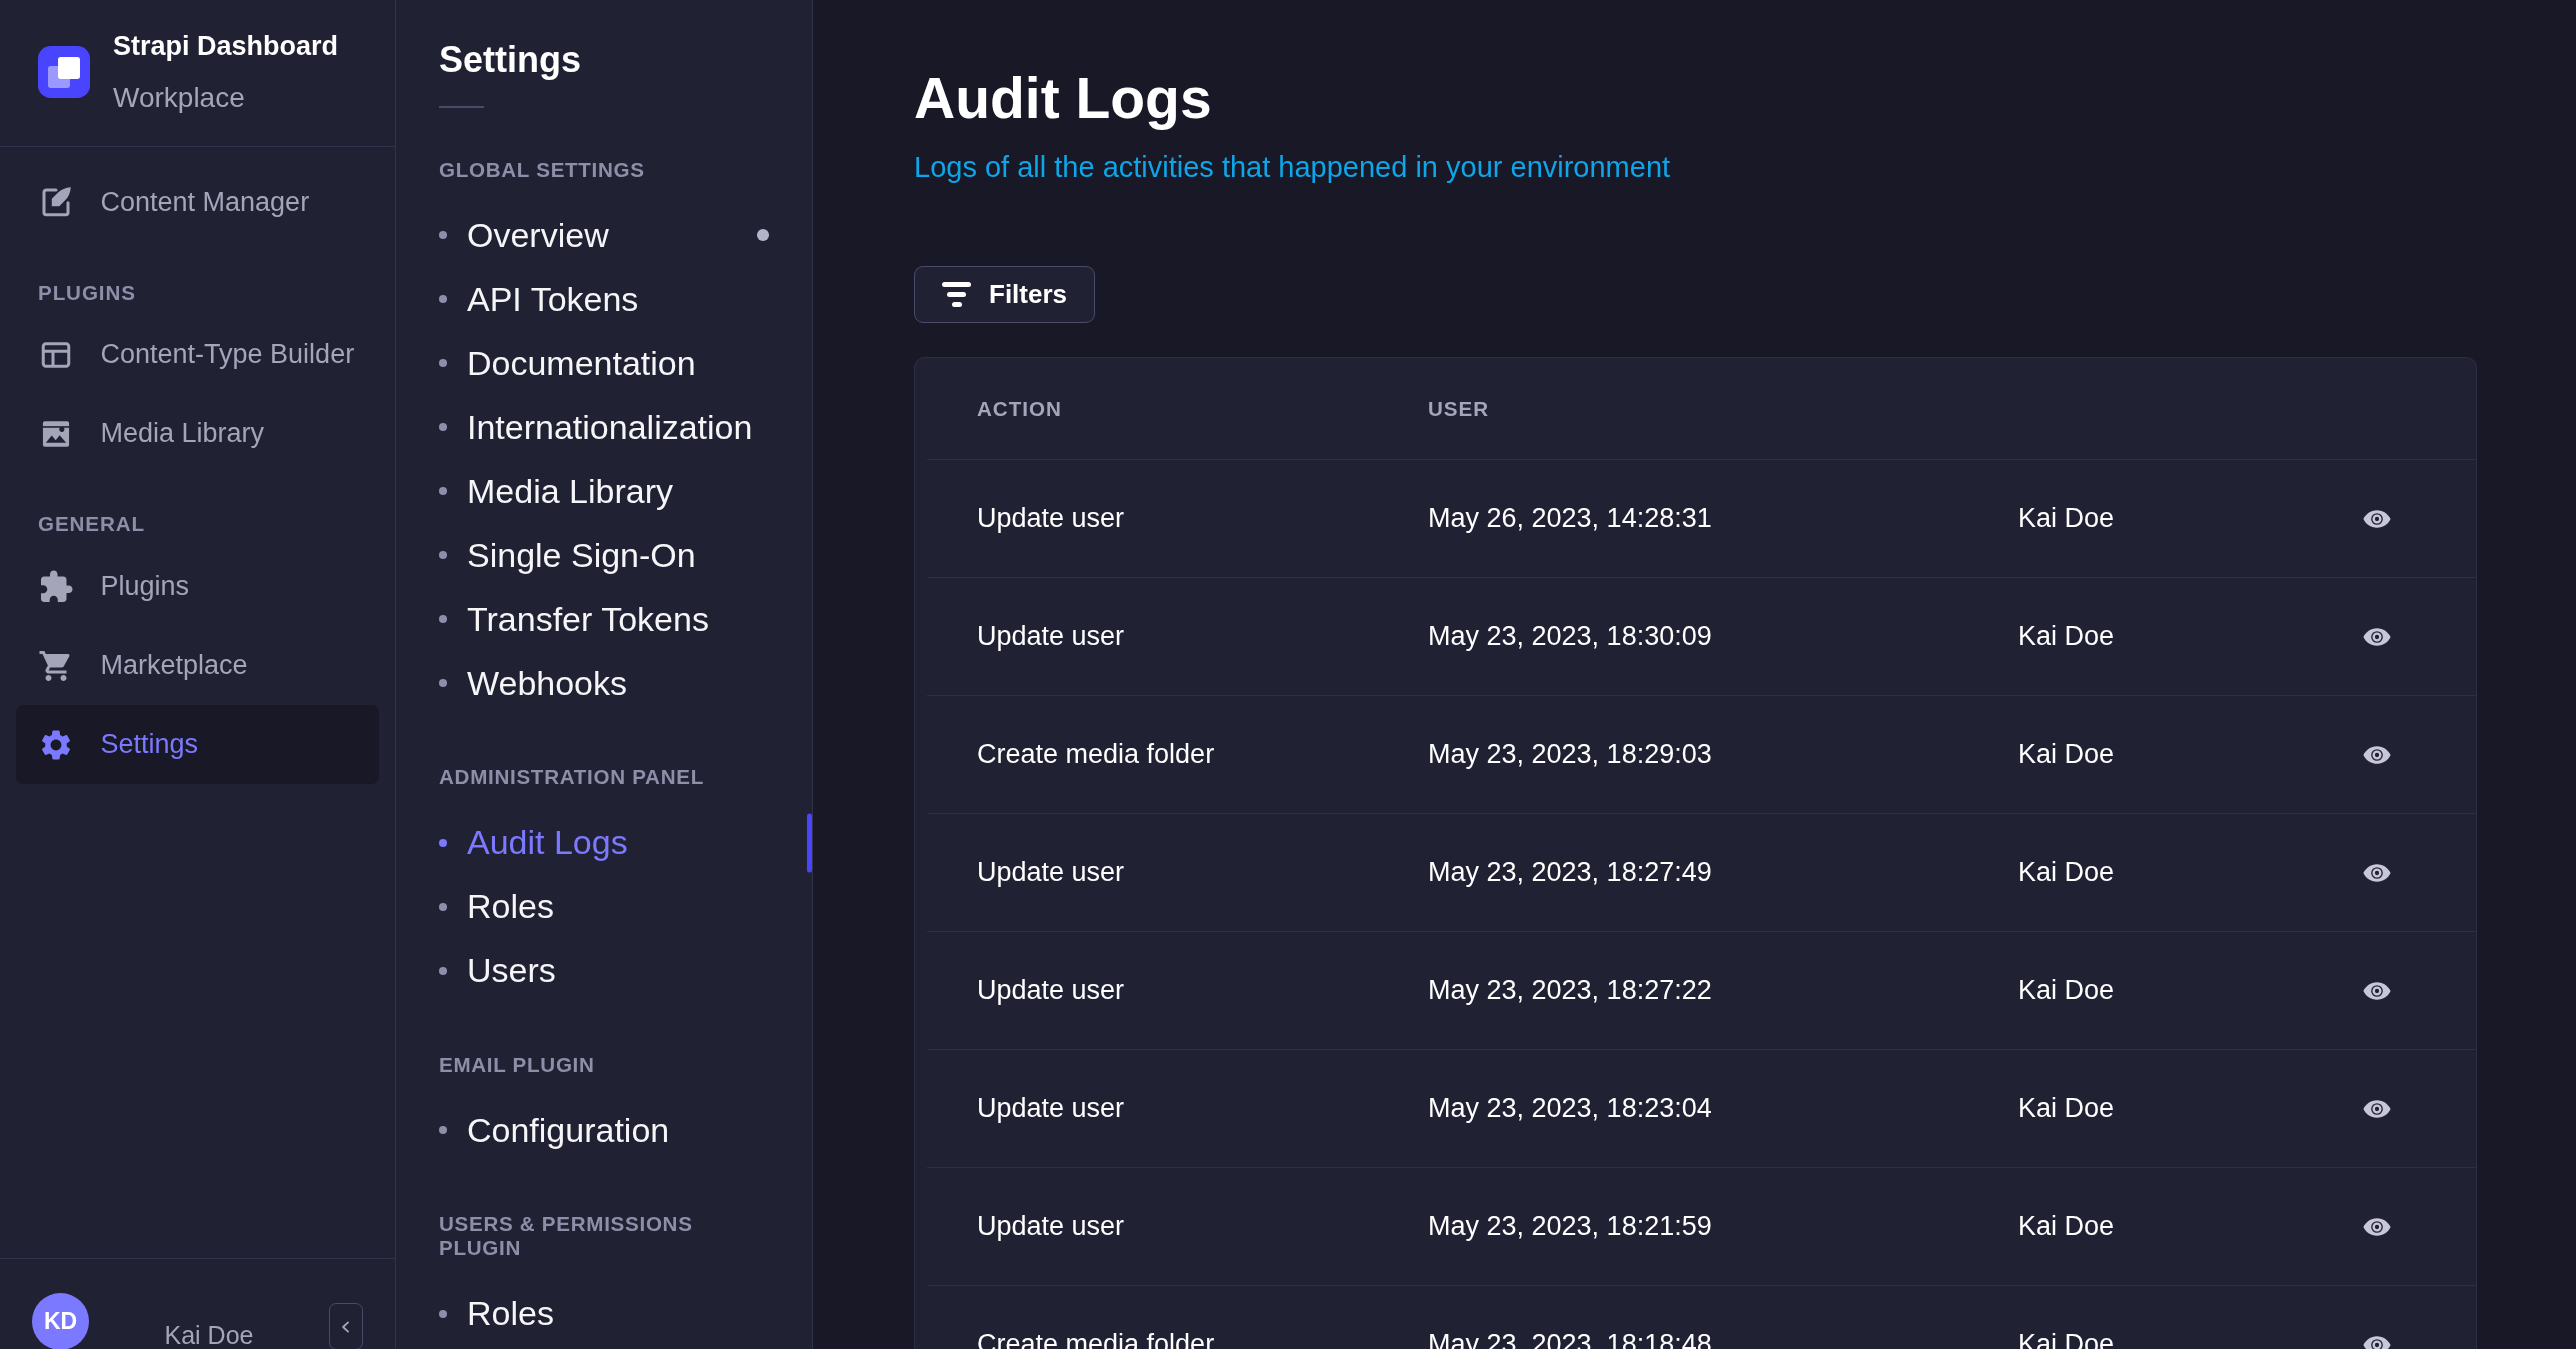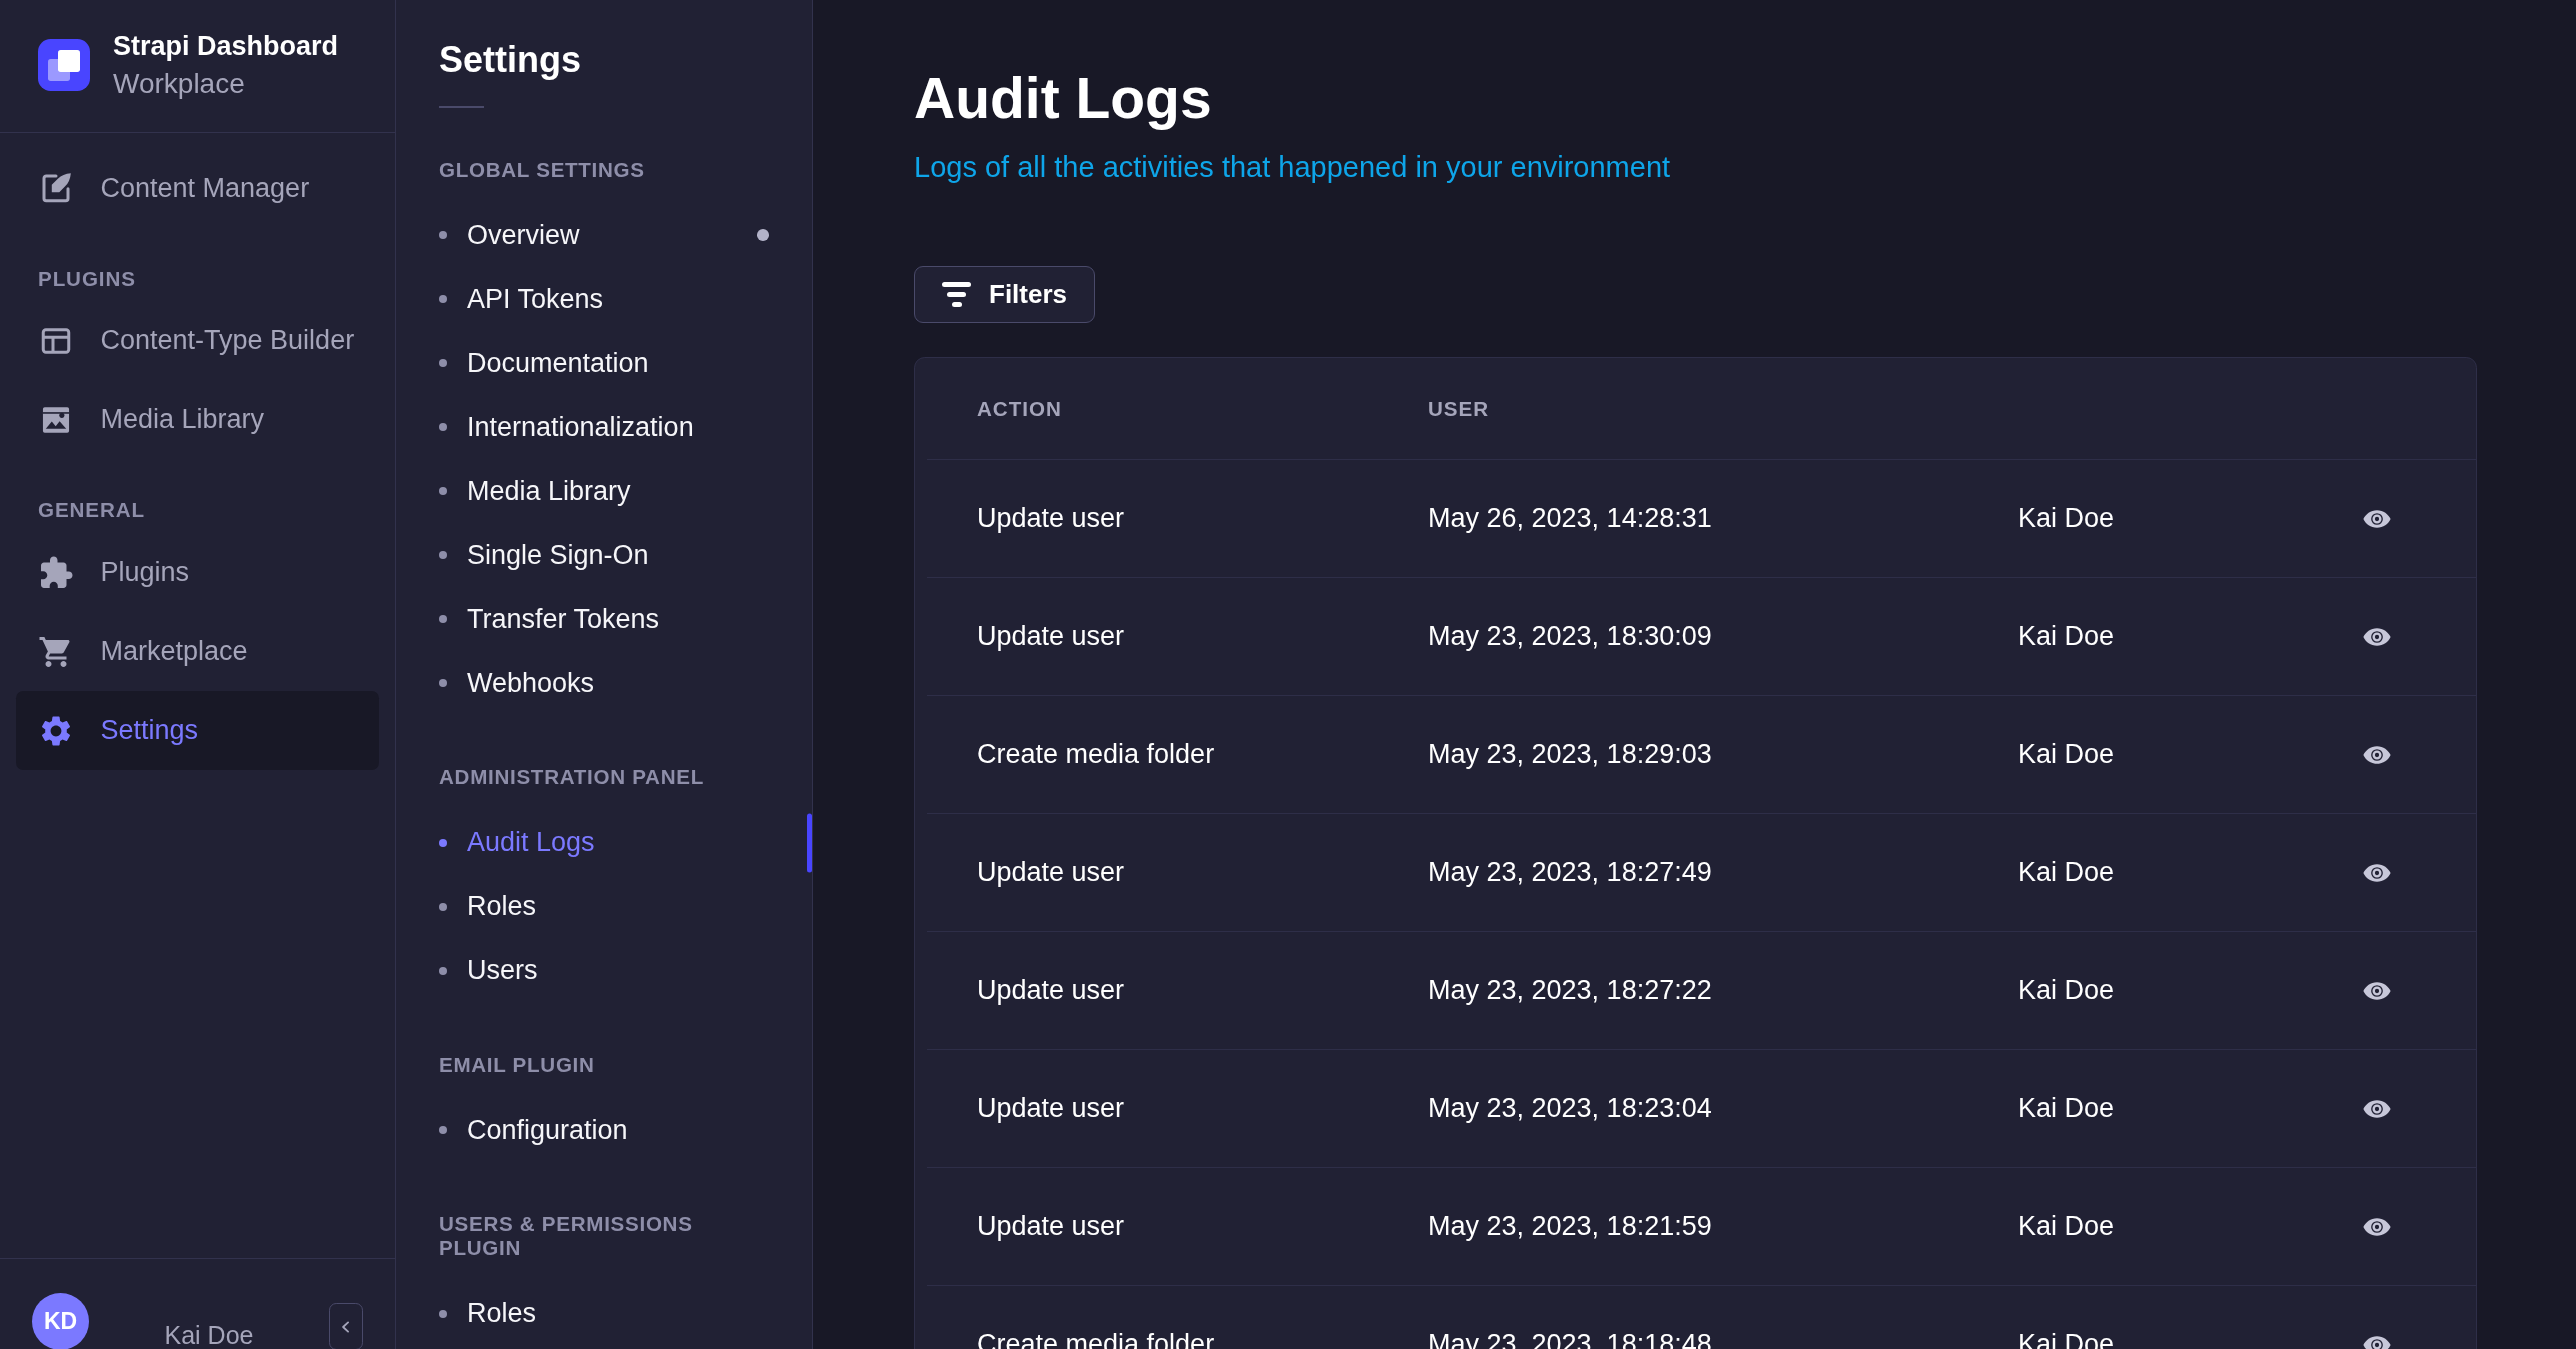--- a/index.html
+++ b/index.html
@@ -21,21 +21,21 @@
     display:flex; align-items:center; gap:23px;
     padding:30.5px 27px 32px 38px;
     border-bottom:0.9px solid #32324d;
   }
   .logo {
     width:52px; height:52px; border-radius:12.6px; background:#4945ff;
     position:relative; flex:none;
   }
   .logo .sq1 { position:absolute; left:20px; top:10.8px; width:22.4px; height:22.4px; background:#ffffff; border-radius:2.7px; }
   .logo .sq2 { position:absolute; left:10px; top:20px; width:22.4px; height:22.4px; background:rgba(255,255,255,0.45); border-radius:2.7px; }
-  .brand-text { display:flex; flex-direction:column; gap:6px; }
+  .brand-text { display:flex; flex-direction:column; gap:20px; }
   .brand-title { font-size:27px; font-weight:700; color:#ffffff; }
   .brand-sub { font-size:28px; color:#a5a5ba; }
 
   .nav { flex:1; padding-top:16px; }
   .nav-item {
     display:flex; align-items:center; gap:27px;
     height:79px; margin:0 16px; padding:0 21.5px;
     border-radius:7.2px; color:#a5a5ba; cursor:pointer;
   }
   .nav-item .nicon { width:36px; height:36px; flex:none; display:flex; align-items:center; justify-content:center; }
@@ -76,21 +76,21 @@
   .settings-divider { width:45px; height:1.8px; background:#4a4a6a; margin:25px 0 0 43px; }
   .sub-section-label {
     margin:50px 43px 0 43px;
     font-size:20.6px; font-weight:700; letter-spacing:0.7px; color:#8e8ea9;
   }
   .sub-list { list-style:none; margin-top:21.5px; }
   .sub-item {
     position:relative;
     display:flex; align-items:center; gap:20px;
     height:64px; padding:0 43px;
-    font-size:27px; color:#f6f6f9; cursor:pointer;
+    font-size:34px; color:#f6f6f9; cursor:pointer;
   }
   .bullet { width:8px; height:8px; border-radius:50%; background:#8e8ea9; flex:none; }
   .sub-item.active { color:#7b79ff; }
   .sub-item.active .bullet { background:#7b79ff; }
   .notif-dot { margin-left:auto; width:11.7px; height:11.7px; border-radius:50%; background:#b3b3c9; }
   .active-bar {
     position:absolute; right:0; top:50%; transform:translateY(-50%);
     width:5.4px; height:59px; background:#4945ff; border-radius:3.6px;
   }
 

